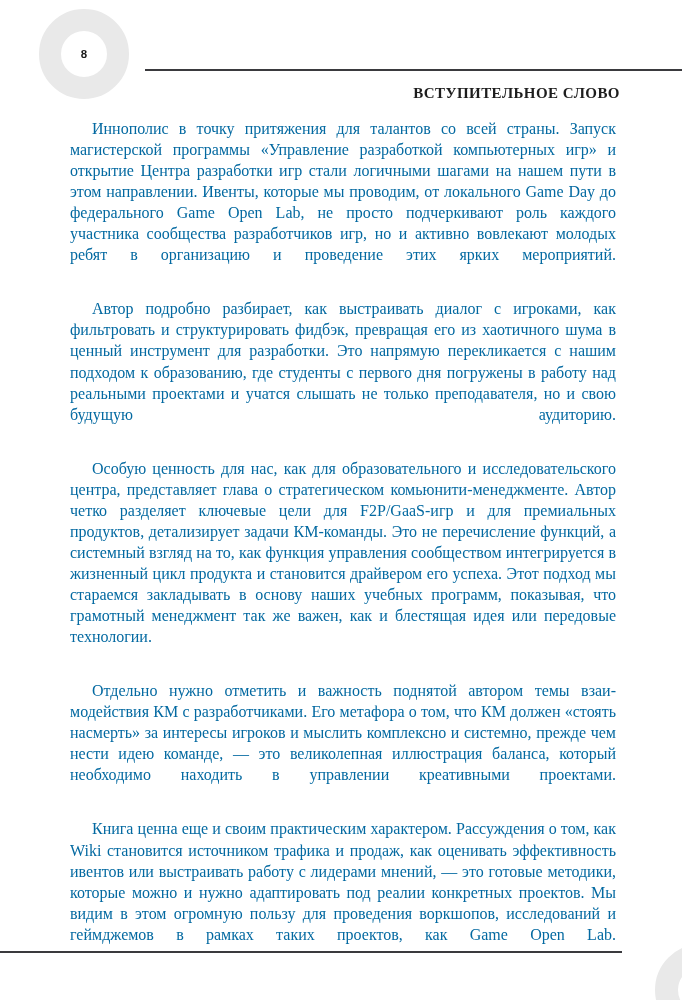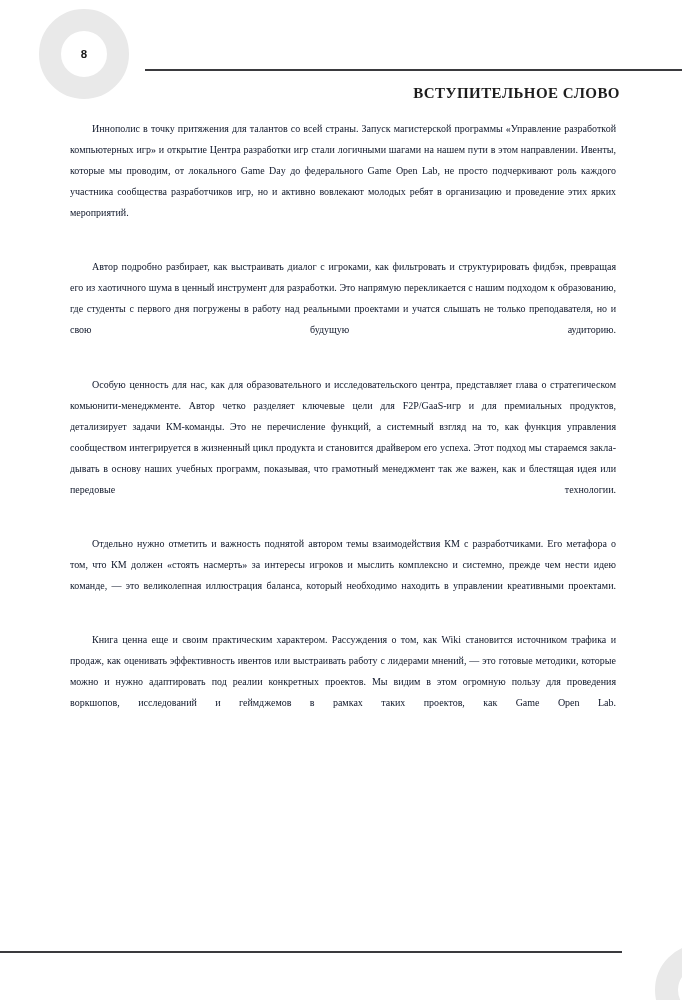--- a/index.html
+++ b/index.html
@@ -96,23 +96,23 @@
   .content {
     position: absolute;
     left: 70px;
     top: 118px;
     width: 546px;
   }
   .para {
     margin: 0 0 0 0;
     text-align: justify;
     text-justify: inter-word;
-    font-size: 10px;
+    font-size: 16px;
     line-height: 21.05px;
-    color: #0f172a;
+    color: #0369a1;
     text-indent: 22px;
     hyphens: manual;
     word-spacing: 0.1px;
   }
   .para + .para {
     margin-top: 12px;
   }
   
   .para:after {
     content: "";

